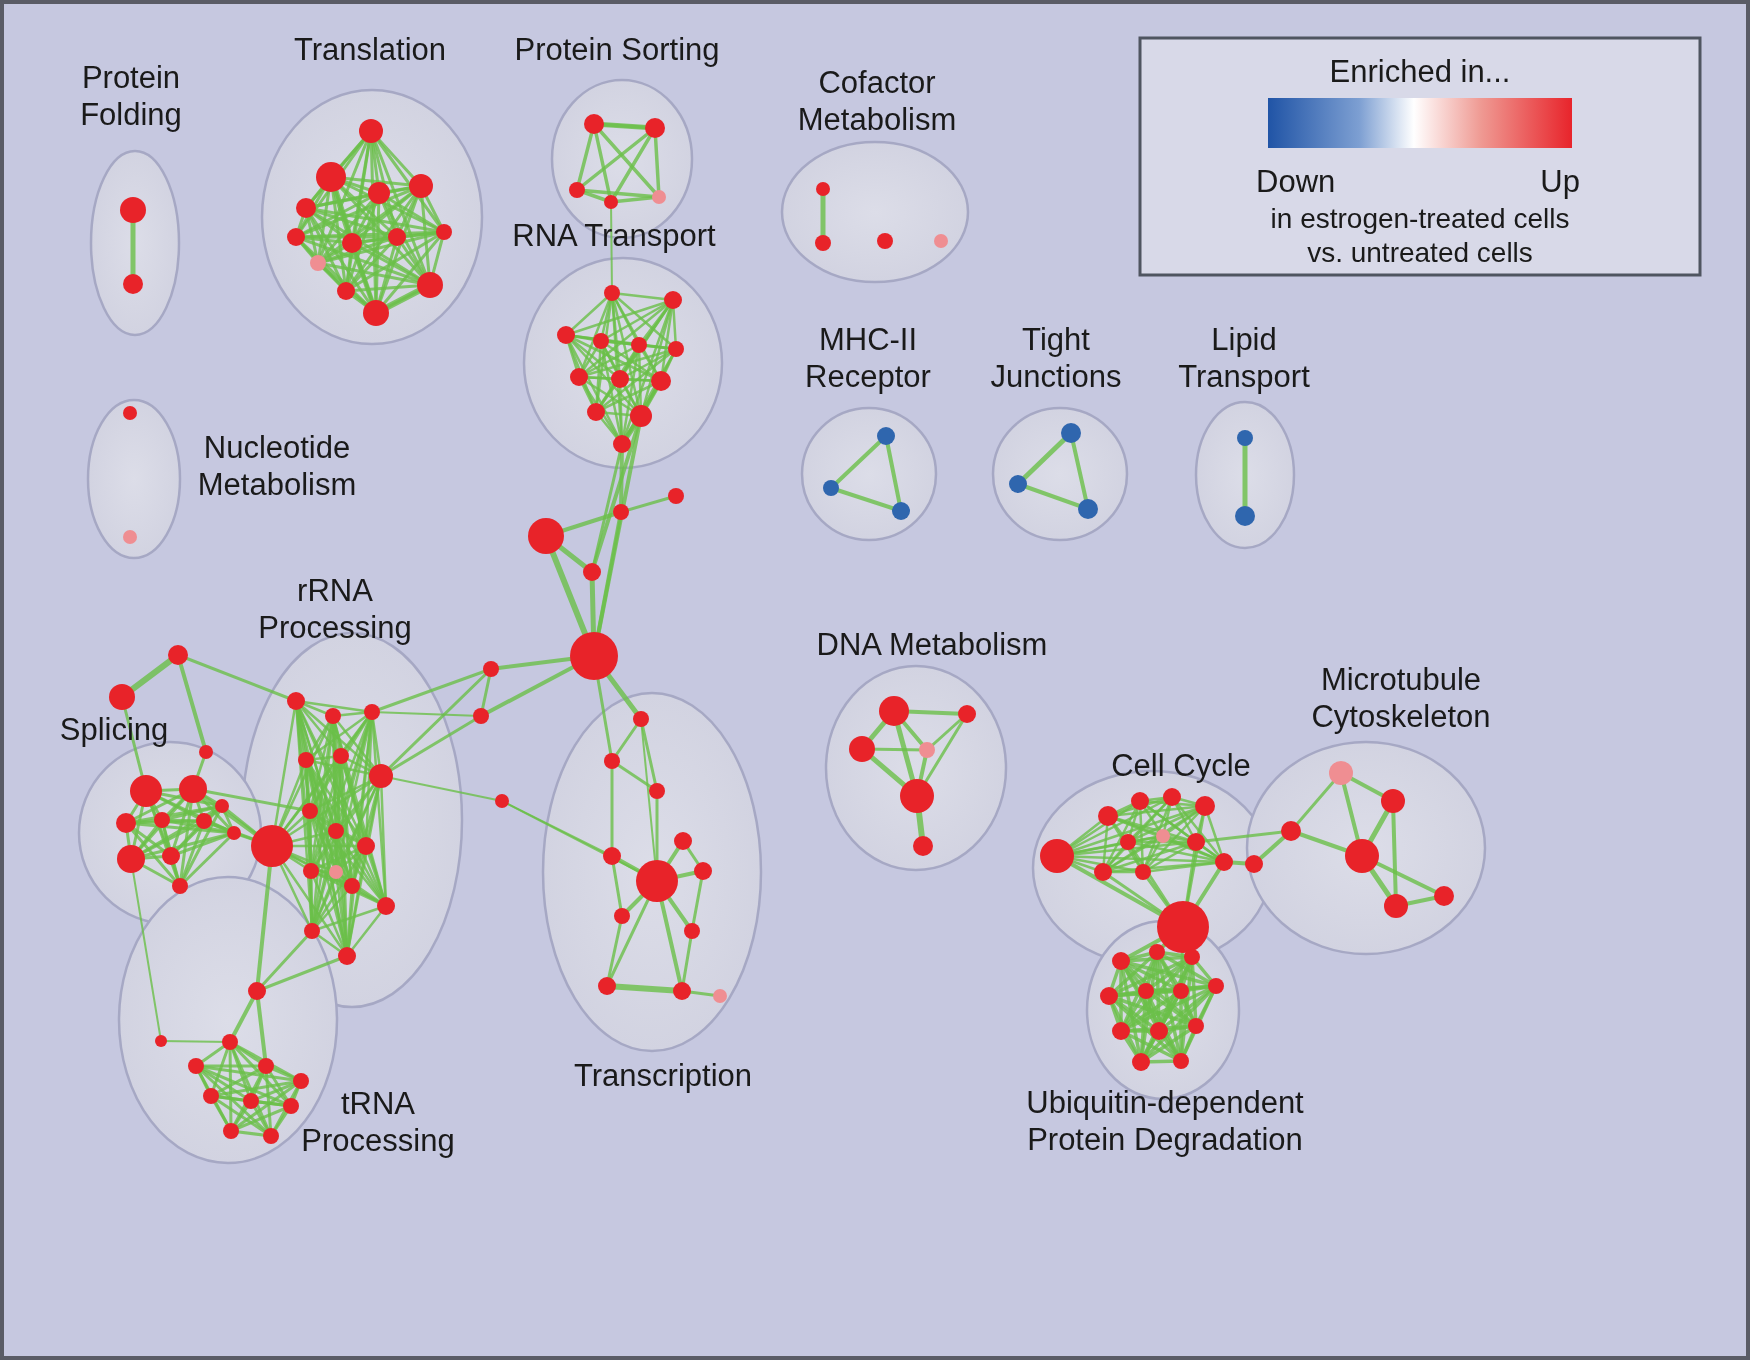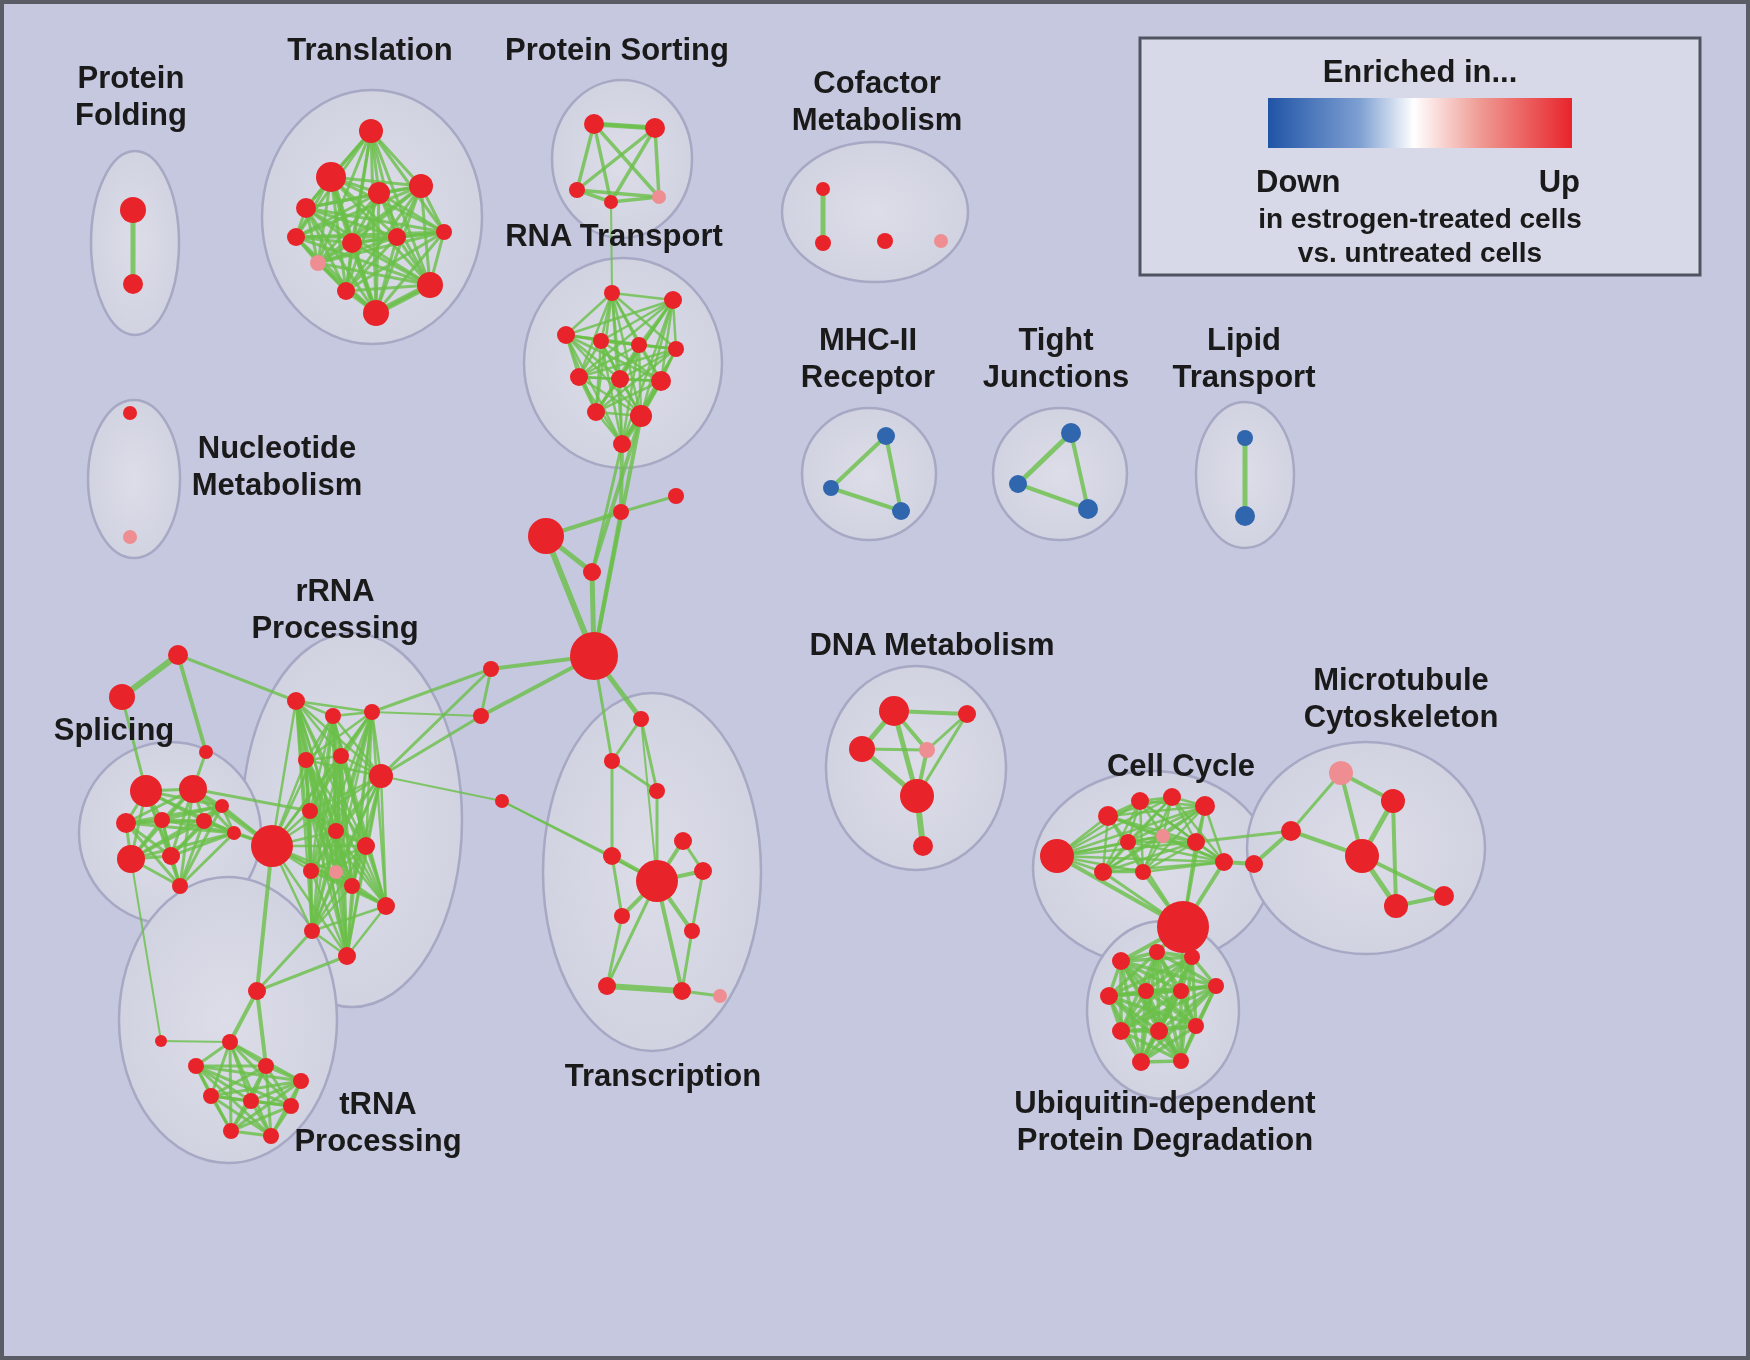--- a/index.html
+++ b/index.html
@@ -1,16 +1,16 @@
 <!DOCTYPE html>
 <html><head>
 <meta charset="utf-8">
 <style>
   html,body{margin:0;padding:0;background:#ffffff;font-family:"Liberation Sans",sans-serif;}
-  .stage{position:relative;width:1750px;height:1360px;font-weight:bold;}
+  .stage{position:relative;width:1750px;height:1360px;}
   svg{display:block;}
   svg text{font-family:"Liberation Sans",sans-serif;fill:#1a1a1a;}
   .cluster-label{font-size:31px;}
   .legend-title{font-size:31px;}
   .legend-axis{font-size:31px;}
   .legend-small{font-size:28px;}
 </style>
 </head>
 <body>
 

